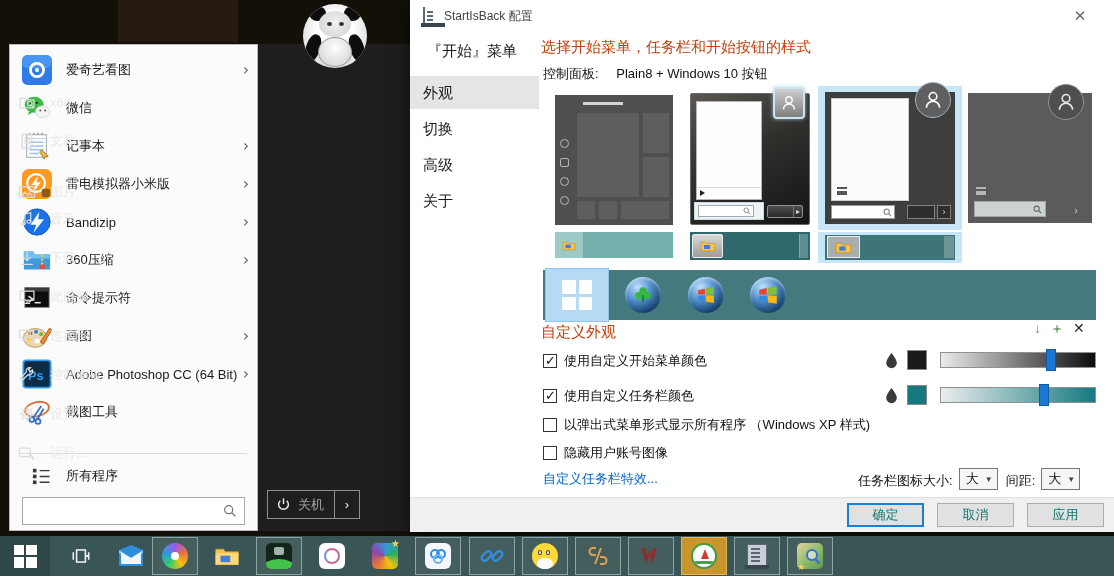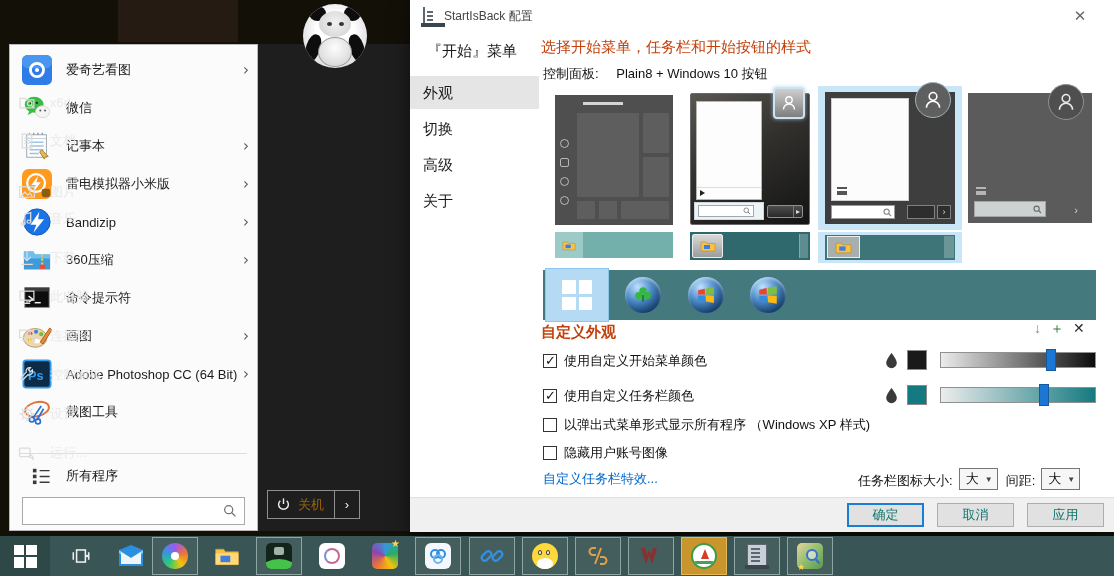--- a/index.html
+++ b/index.html
@@ -38,21 +38,21 @@
   .avatar .eye { position:absolute; top:18px; width:5px; height:4px; background:#333; border-radius:50%; }
   .avatar .eye.l { left:24px; } .avatar .eye.r { left:36px; }
   .avatar .arm { position:absolute; top:30px; width:14px; height:28px; background:#0d0d0d; border-radius:45%; }
   .avatar .arm.l { left:3px; transform:rotate(18deg); } .avatar .arm.r { right:3px; transform:rotate(-18deg); }
   .avatar .belly { position:absolute; left:15px; top:33px; width:34px; height:30px; border-radius:50%; background:radial-gradient(circle at 50% 35%,#fdfdfd,#cfcfcf); border:1px solid #9a9a9a; }
   .smr-item { position:absolute; left:17px; width:132px; height:32px; display:flex; align-items:center; cursor:default; }
   .smr-item .gly { width:20px; height:20px; flex:0 0 20px; display:flex; align-items:center; justify-content:center; }
   .smr-item .lbl { margin-left:13px; font-size:13px; color:#e9e9e9; white-space:nowrap; }
   .shutdown { position:absolute; left:267px; top:490px; height:29px; display:flex; align-items:stretch; border:1px solid #8f8f8f; z-index:2;}
   .shutdown .main { display:flex; align-items:center; padding:0 10px 0 8px; }
-  .shutdown .main .lbl { color:#a16207; font-size:13px; margin-left:7px; }
+  .shutdown .main .lbl { color:#a3a3a3; font-size:13px; margin-left:7px; }
   .shutdown .arrow { width:25px; display:flex; align-items:center; justify-content:center; color:#f0f0f0; border-left:1px solid #8f8f8f; font-size:13px; }
 
   
   .dialog { left:410px; top:0; width:704px; height:532px; background:#ffffff; box-shadow:0 6px 18px rgba(0,0,0,.55); }
   .titlebar { position:absolute; left:0; top:0; width:100%; height:30px; }
   .titlebar .ticon { position:absolute; left:13px; top:8px; }
   .titlebar .ttext { position:absolute; left:34px; top:8px; font-size:12px; color:#444; }
   .close-x { position:absolute; right:24px; top:6px; font-size:15px; color:#666; width:20px; height:20px; text-align:center; line-height:20px; cursor:default; }
   .sb-header { position:absolute; left:17px; top:42px; font-size:15px; color:#1a1a1a; }
   .sb-item { position:absolute; left:0; width:129px; height:33px; line-height:33px; padding-left:13px; font-size:15px; color:#1a1a1a; cursor:default; }
@@ -112,21 +112,21 @@
   
   .orb-strip { left:543px; top:270px; width:553px; height:50px; background:#44797d; }
   .sel-win { left:545px; top:268px; width:64px; height:54px; background:#b5daf4; border:1px solid #8cc5ee; display:flex; align-items:center; justify-content:center; z-index:2; }
   .winlogo { display:grid; grid-template-columns:1fr 1fr; grid-template-rows:1fr 1fr; gap:3px; }
   .winlogo span { background:#fff; }
   .orb { position:absolute; top:277px; width:36px; height:36px; border-radius:50%;
     background:radial-gradient(circle at 35% 28%, #bfe2ff 0%, #4e8cc8 40%, #123a66 78%, #0a2a50 100%);
     box-shadow:inset 0 2px 3px rgba(255,255,255,.5); display:flex; align-items:center; justify-content:center; }
 
   
-  .custom-head { position:absolute; left:541px; top:323px; font-size:15px;font-weight:bold; }
+  .custom-head { position:absolute; left:541px; top:323px; font-size:15px; }
   .mini-icons { position:absolute; left:1034px; top:320px; display:flex; gap:9px; font-size:14px; }
   .mini-icons span { cursor:default; }
   .mi-dl { color:#8a8a8a; } .mi-add { color:#2e7d32; } .mi-del { color:#2b2b2b; }
   .opt { position:absolute; left:543px; display:flex; align-items:center; font-size:13px; color:#111; }
   .cb { width:14px; height:14px; background:#fff; border:1px solid #333; margin-right:7px; position:relative; flex:0 0 14px; }
   .cb.checked::after { content:"✓"; position:absolute; left:1px; top:-2px; font-size:13px; color:#111; }
   .color-ctl { position:absolute; display:flex; align-items:center; }
   .swatch { width:20px; height:20px; border:1px solid #8a8a8a; margin-left:9px; }
   .slider { position:relative; width:156px; height:16px; border:1px solid #919191; margin-left:13px; }
   .slider .handle { position:absolute; top:-4px; width:10px; height:22px; background:#1c76d4; border:1px solid #135a9e; }

